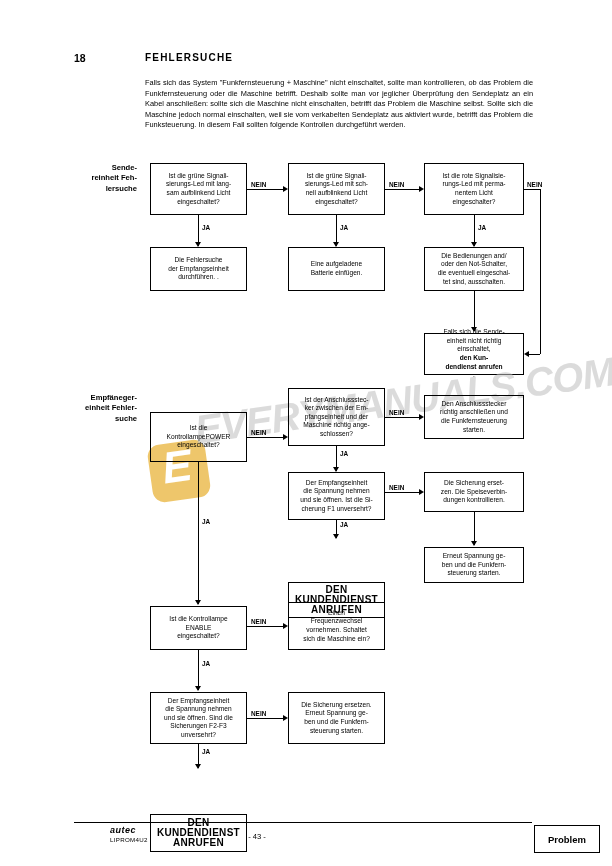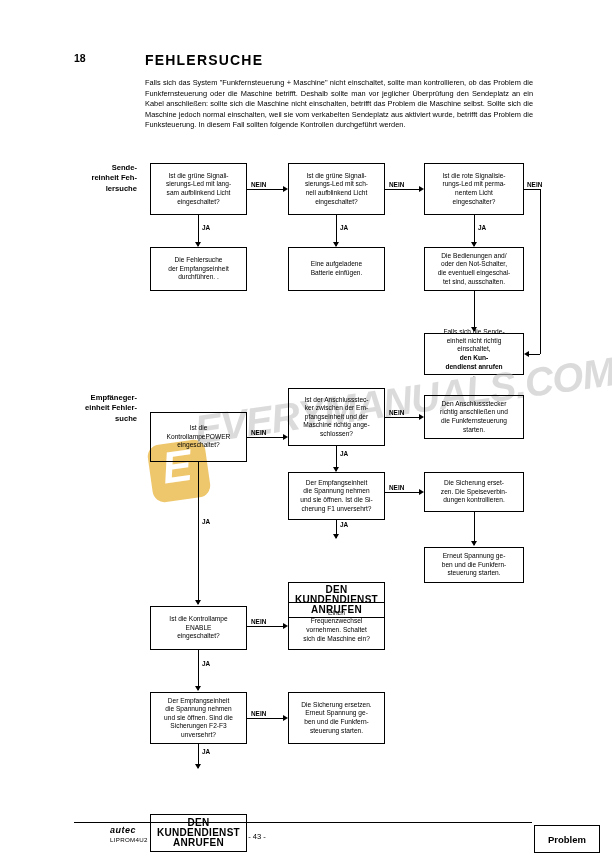--- a/index.html
+++ b/index.html
@@ -29,21 +29,21 @@
     top: 52px;
     font-size: 10.5px;
     font-weight: bold;
     letter-spacing: 0px;
     color: #000;
   }
   .chapter-title {
     position: absolute;
     left: 145px;
     top: 52px;
-    font-size: 14px;
+    font-size: 10px;
     font-weight: bold;
     letter-spacing: 1.2px;
     color: #000;
   }
   .intro {
     position: absolute;
     left: 145px;
     top: 78px;
     width: 388px;
     font-size: 7.4px;

